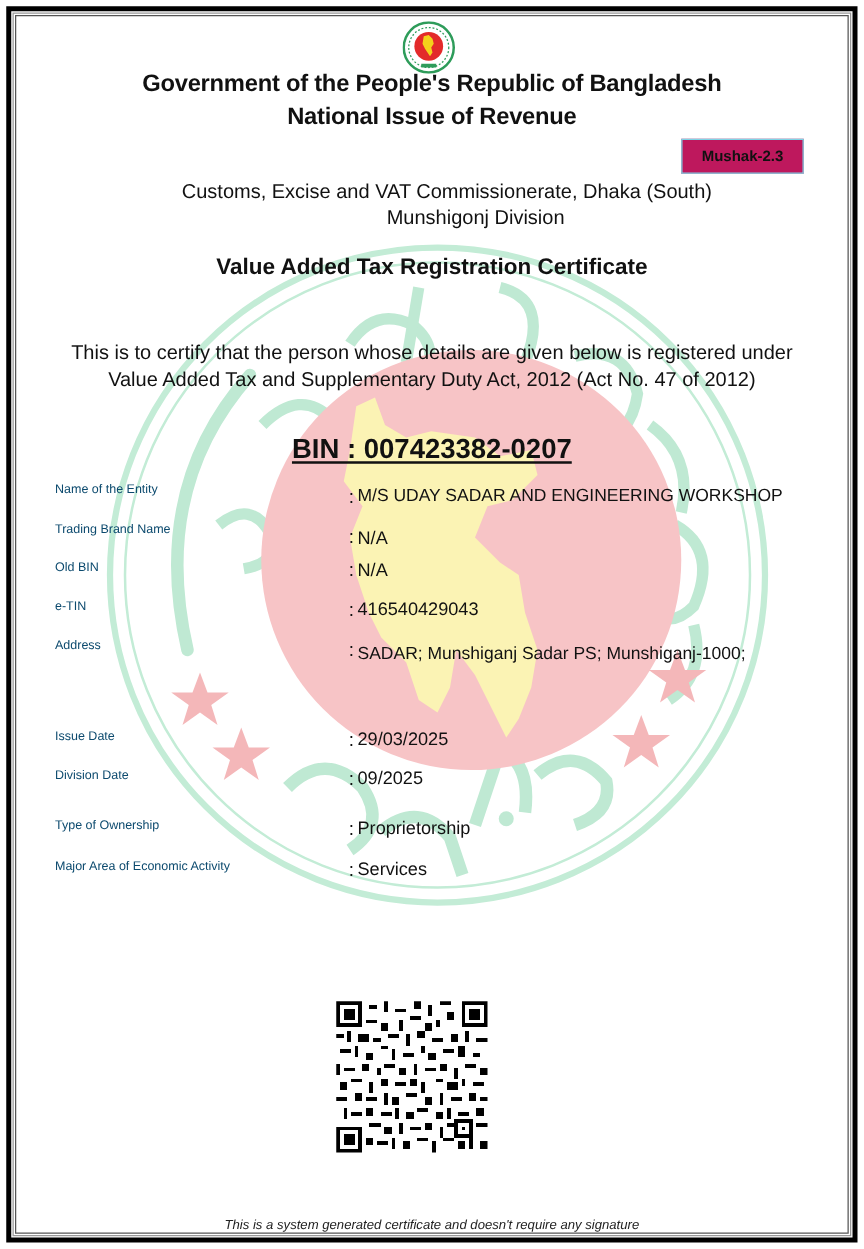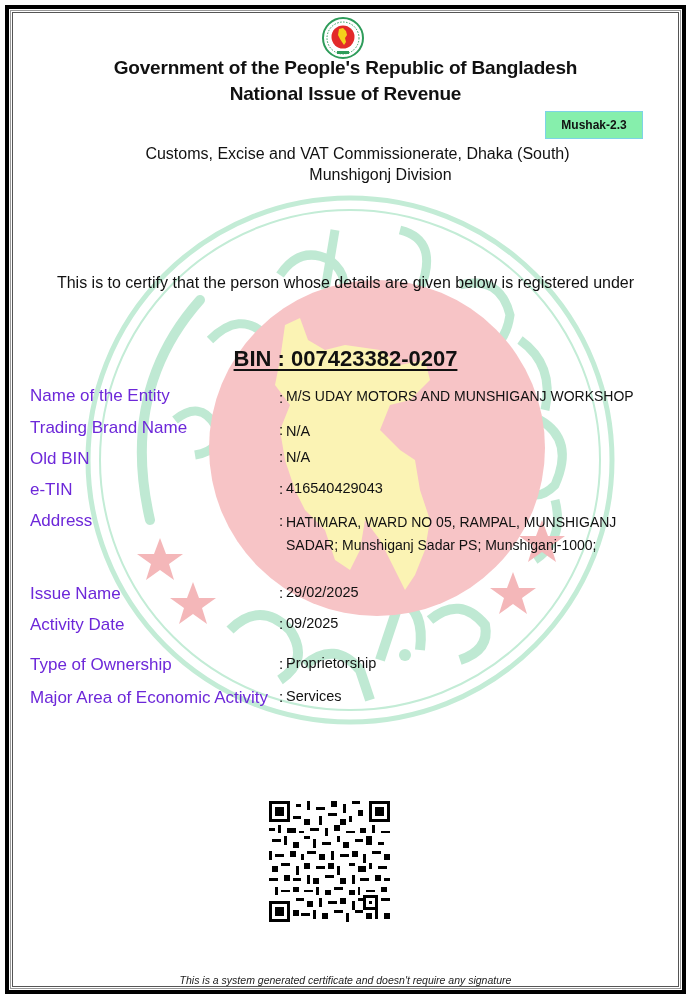--- a/index.html
+++ b/index.html
@@ -7,31 +7,31 @@
   .frame-outer { position:absolute; left:5px; top:5px; width:681px; height:989px; border:4px solid #000; box-sizing:border-box; }
   .frame-inner { position:absolute; left:12px; top:12px; width:667px; height:975px; border:1px solid #555; box-sizing:border-box; }
   .frame-inner2 { position:absolute; left:10px; top:10px; width:671px; height:979px; border:1px solid #999; box-sizing:border-box; }
 
   .watermark { position:absolute; left:80px; top:190px; width:540px; height:540px; pointer-events:none; }
   .content { position:absolute; left:0; top:0; width:691px; height:997px; }
 
   .emblem { position:absolute; left:322px; top:17px; width:42px; height:42px; }
   .gov-title { position:absolute; left:0; width:691px; text-align:center; font-weight:bold; font-size:19px; top:57px; letter-spacing:-0.2px; }
   .nbr-title { position:absolute; left:0; width:691px; text-align:center; font-weight:bold; font-size:19px; top:83px; letter-spacing:-0.2px; }
-  .mushak { position:absolute; left:545px; top:111px; width:98px; height:28px; border:1.5px solid #7dd3e6; box-sizing:border-box; font-weight:bold; font-size:12px; text-align:center; line-height:26px; background:#86efac; }
+  .mushak { position:absolute; left:545px; top:111px; width:98px; height:28px; border:1.5px solid #7dd3e6; box-sizing:border-box; font-weight:bold; font-size:12px; text-align:center; line-height:26px; background:#be185d; }
   .commissionerate { position:absolute; left:12px; width:691px; text-align:center; font-size:16px; top:145px; }
   .division { position:absolute; left:0; width:691px; text-align:center; font-size:16px; top:166px;padding-left:35px; }
   .cert-title { position:absolute; left:0; width:691px; text-align:center; font-weight:bold; font-size:18px; top:203px; }
   .certify1 { position:absolute; left:0; width:691px; text-align:center; font-size:16px; top:274px; }
   .certify2 { position:absolute; left:0; width:691px; text-align:center; font-size:16px; top:296px; }
   .bin { position:absolute; left:0; width:691px; text-align:center; font-weight:bold; font-size:22px; top:346px; }
   .bin span { text-decoration:underline; text-underline-offset:3px; }
 
   .row { position:absolute; left:30px; width:640px; }
-  .label { position:absolute; left:0; font-size:17px; color:#6d28d9; }
+  .label { position:absolute; left:14px; font-size:10px; color:#0c4a6e; }
   .colon { position:absolute; left:249px; font-size:15px; }
   .value { position:absolute; left:256px; font-size:14.5px; color:#111; line-height:23px; width:380px; }
   .value.caps { font-size:14px; }
 
   .qr { position:absolute; left:269px; top:801px; width:121px; height:121px; }
   .footer-note { position:absolute; left:0; width:691px; text-align:center; font-style:italic; font-size:10.5px; top:946px; color:#222;margin-top:28px; }
 </style>
 </head>
 <body>
 
@@ -78,58 +78,59 @@
     <path d="M17 12 L21 11 L24 14 L25 18 L23 21 L24 25 L22 28 L20 25 L18 22 L16 18 Z" fill="#f4d21b"></path>
     <rect x="15" y="34" width="12" height="3" fill="#2e9c5a"></rect>
   </svg>
 
   <div class="gov-title">Government of the People's Republic of Bangladesh</div>
   <div class="nbr-title">National Issue of Revenue</div>
   <div class="mushak">Mushak-2.3</div>
   <div class="commissionerate">Customs, Excise and VAT Commissionerate, Dhaka (South)</div>
   <div class="division">Munshigonj Division</div>
 
+  <div class="cert-title">Value Added Tax Registration Certificate</div>
   <div class="certify1">This is to certify that the person whose details are given below is registered under</div>
+  <div class="certify2">Value Added Tax and Supplementary Duty Act, 2012 (Act No. 47 of 2012)</div>
   <div class="bin"><span>BIN : 007423382-0207</span></div>
 
   <div class="row" style="top:386px;">
     <span class="label">Name of the Entity</span>
     <span class="colon" style="top:3px;">:</span>
-    <span class="value caps" style="top:-1px;">M/S UDAY MOTORS AND MUNSHIGANJ WORKSHOP</span>
+    <span class="value caps" style="top:-1px;">M/S UDAY SADAR AND ENGINEERING WORKSHOP</span>
   </div>
   <div class="row" style="top:418px;">
     <span class="label">Trading Brand Name</span>
     <span class="colon" style="top:3px;">:</span>
     <span class="value" style="top:2px;">N/A</span>
   </div>
   <div class="row" style="top:449px;">
     <span class="label">Old BIN</span>
     <span class="colon" style="top:-1px;">:</span>
     <span class="value" style="top:-3px;">N/A</span>
   </div>
   <div class="row" style="top:480px;">
     <span class="label">e-TIN</span>
     <span class="colon" style="top:0px;">:</span>
     <span class="value" style="top:-3px;">416540429043</span>
   </div>
   <div class="row" style="top:511px;">
     <span class="label">Address</span>
     <span class="colon" style="top:1px;">:</span>
     <div class="value caps" style="top:0px;">
-      <div>HATIMARA, WARD NO 05, RAMPAL, MUNSHIGANJ</div>
       <div>SADAR; Munshiganj Sadar PS; Munshiganj-1000;</div>
     </div>
   </div>
   <div class="row" style="top:584px;">
-    <span class="label">Issue Name</span>
-    <span class="colon" style="top:0px;">:</span>
-    <span class="value" style="top:-3px;">29/02/2025</span>
+    <span class="label">Issue Date</span>
+    <span class="colon" style="top:0px;">:</span>
+    <span class="value" style="top:-3px;">29/03/2025</span>
   </div>
   <div class="row" style="top:615px;">
-    <span class="label">Activity Date</span>
+    <span class="label">Division Date</span>
     <span class="colon" style="top:0px;">:</span>
     <span class="value" style="top:-3px;">09/2025</span>
   </div>
   <div class="row" style="top:655px;">
     <span class="label">Type of Ownership</span>
     <span class="colon" style="top:0px;">:</span>
     <span class="value" style="top:-3px;">Proprietorship</span>
   </div>
   <div class="row" style="top:688px;">
     <span class="label">Major Area of Economic Activity</span>

